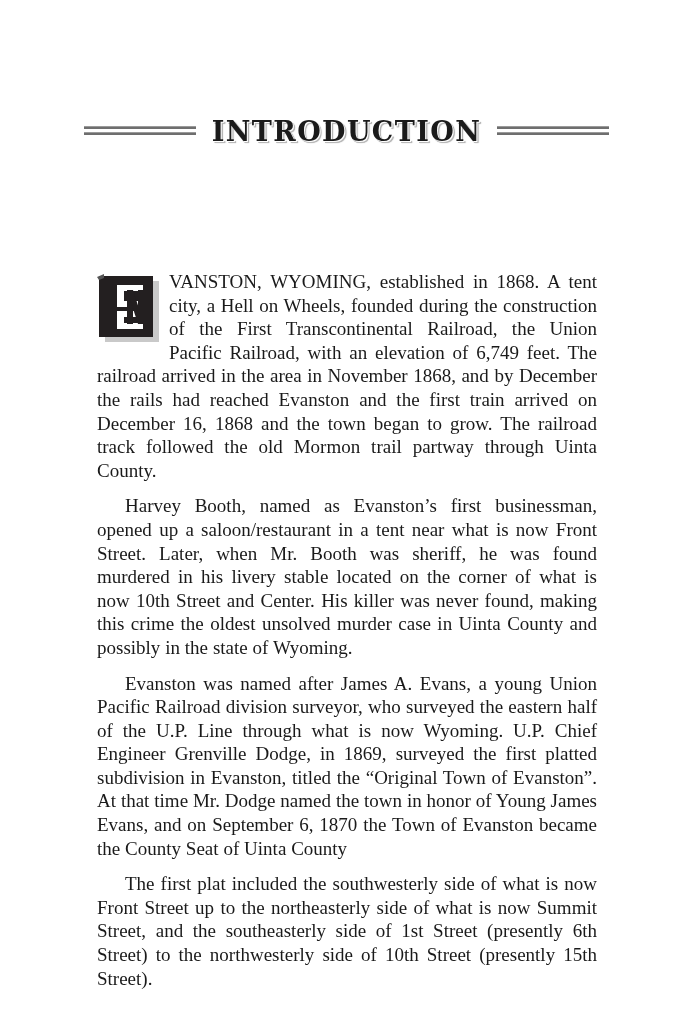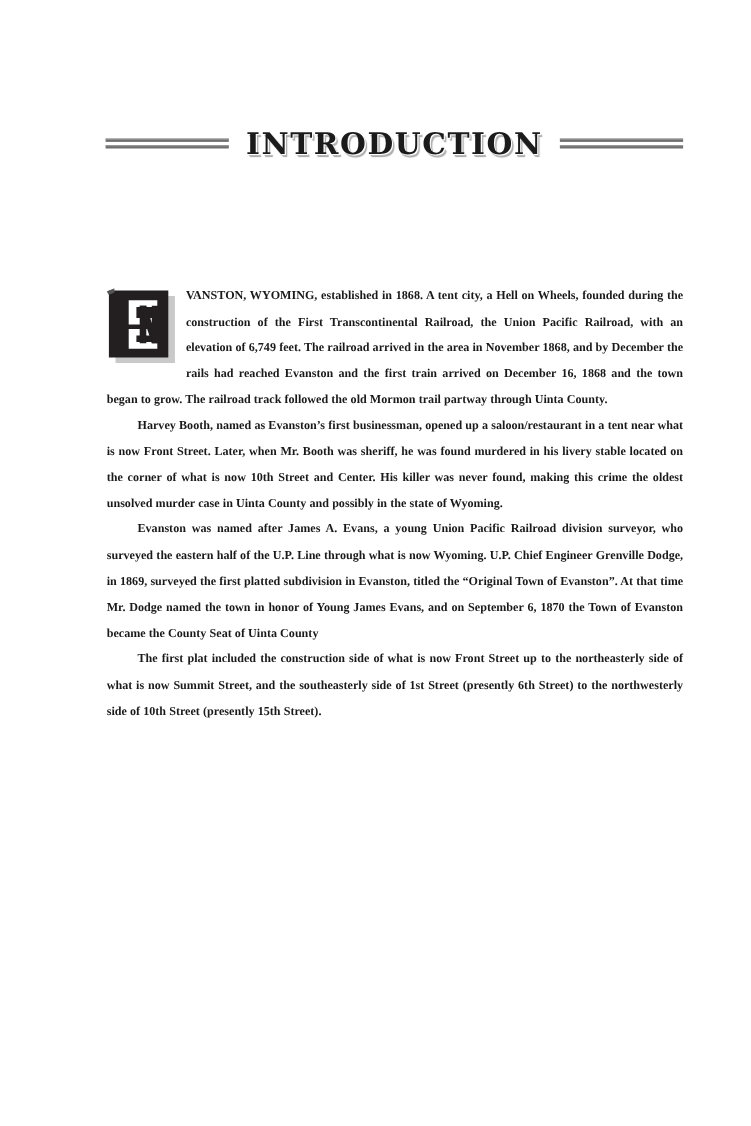--- a/index.html
+++ b/index.html
@@ -13,21 +13,21 @@
     height: 1024px;
     position: relative;
     overflow: hidden;
     font-family: "Liberation Serif", "DejaVu Serif", serif;
     color: #1a1a1a;
     -webkit-font-smoothing: antialiased;
   }
 
   .page {
     position: absolute;
-    left: 12px; top: 0;
+    left: 0; top: 0;
     width: 555px;
     height: 1024px;
     background: #ffffff;
   }
 
   
   .chapter-head {
     position: absolute;
     left: 84px;
     top: 108px;
@@ -78,29 +78,28 @@
 
   
   .body-col {
     position: absolute;
     left: 85px;
     top: 258px;
     width: 524px;
   }
 
   p.para {
-    margin: 0;
-    font-size: 11px;
+    margin: 12px;
+    font-size: 19px;
     line-height: 23.6px;
     text-align: justify;
     text-justify: inter-word;
     text-indent: 28px;
     hyphens: manual;
     word-spacing: 0.1px;
-    font-weight: bold;
   }
 
   p.para.first {
     text-indent: 0;
   }
 
   
   .dropcap {
     float: left;
     width: 66px;
@@ -152,19 +151,19 @@
 
     <p class="para">
       <span>Harvey Booth, named as Evanston’s first businessman, opened up a saloon/restaurant in a tent near what is now Front Street. Later, when Mr. Booth was sheriff, he was found murdered in his livery stable located on the corner of what is now 10th Street and Center. His killer was never found, making this crime the oldest unsolved murder case in Uinta County and possibly in the state of Wyoming.</span>
     </p>
 
     <p class="para">
       <span>Evanston was named after James A. Evans, a young Union Pacific Railroad division surveyor, who surveyed the eastern half of the U.P. Line through what is now Wyoming. U.P. Chief Engineer Grenville Dodge, in 1869, surveyed the first platted subdivision in Evanston, titled the “Original Town of Evanston”. At that time Mr. Dodge named the town in honor of Young James Evans, and on September 6, 1870 the Town of Evanston became the County Seat of Uinta County</span>
     </p>
 
     <p class="para">
-      <span>The first plat included the construction side of what is now Front Street up to the northeasterly side of what is now Summit Street, and the southeasterly side of 1st Street (presently 6th Street) to the northwesterly side of 10th Street (presently 15th Street).</span>
+      <span>The first plat included the southwesterly side of what is now Front Street up to the northeasterly side of what is now Summit Street, and the southeasterly side of 1st Street (presently 6th Street) to the northwesterly side of 10th Street (presently 15th Street).</span>
     </p>
 
 
   </div>
 
 </div>
 
 </body></html>

